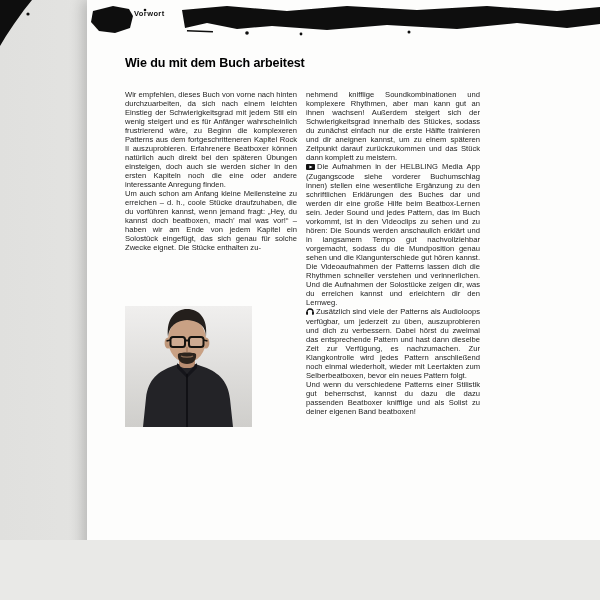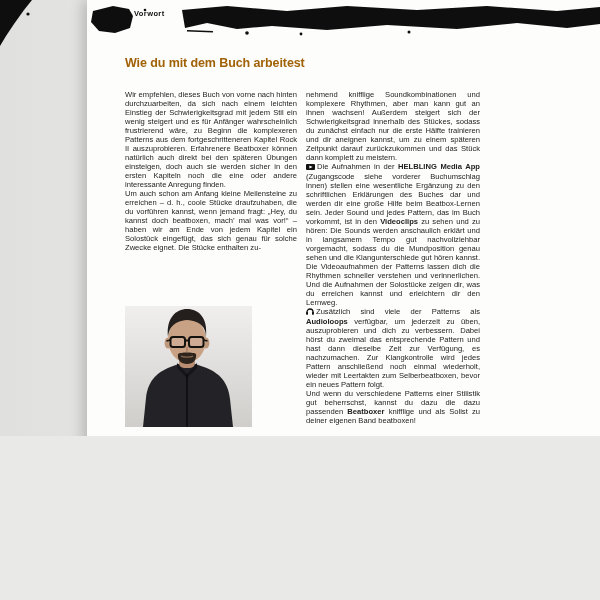--- a/index.html
+++ b/index.html
@@ -1,34 +1,34 @@
 <!DOCTYPE html>
 <html><head>
 <meta charset="utf-8">
 <style>
   *{margin:0;padding:0;box-sizing:border-box}
   html,body{width:600px;height:600px;}
   body{font-family:"Liberation Sans","DejaVu Sans",sans-serif;background:#e9e9e7;}
-  .stage{position:relative;width:600px;height:436px;overflow:hidden;
+  .stage{position:relative;width:600px;height:540px;overflow:hidden;
          background:linear-gradient(90deg,#e0e0de 0%,#ececea 60%);padding-left:14px;}
   .page{position:absolute;left:87px;top:0;width:513px;height:600px;background:#fdfdfc;
         box-shadow:-5px 0 12px rgba(0,0,0,.18);}
   .corner{position:absolute;left:0;top:0;}
   .brush{position:absolute;left:0;top:2px;}
   .vorwort{position:absolute;left:47px;top:9px;font-size:7.5px;font-weight:bold;color:#111;letter-spacing:.4px;}
-  .title{position:absolute;left:38px;font-weight:bold;color:#a16207;font-size:12.5px;letter-spacing:-.1px;white-space:nowrap;}
+  .title{position:absolute;left:38px;font-weight:bold;color:#000000;font-size:12.5px;letter-spacing:-.1px;white-space:nowrap;}
   .t1{top:56px}
   .t2{top:503px}
   .col{position:absolute;font-size:7.6px;line-height:9px;text-align:justify;color:#1d1d1d;}
   .col p{margin:0;}
   .col-l1{left:38px;top:90px;width:172px;}
   .col-r1{left:219px;top:90px;width:174px;}
   .col-l2{left:38px;top:522px;width:172px;line-height:9.4px;}
   .col-r2{left:219px;top:522px;width:174px;line-height:9.4px;}
-  .b{font-weight:bold;}
+  .b{font-weight:normal;}
   .icon{display:inline-block;vertical-align:-1px;margin-right:2px;}
   .photo{position:absolute;left:38px;top:306px;width:127px;height:121px;overflow:hidden;background:#dcdbd9;}
   .pagenum{position:absolute;left:38px;top:567px;font-size:9.5px;font-weight:bold;color:#000;}
   .imprint{position:absolute;left:219px;top:585px;width:174px;text-align:right;font-size:6.4px;font-weight:bold;color:#000;letter-spacing:.1px;}
 </style>
 </head>
 <body>
 
 <div class="stage">
 

